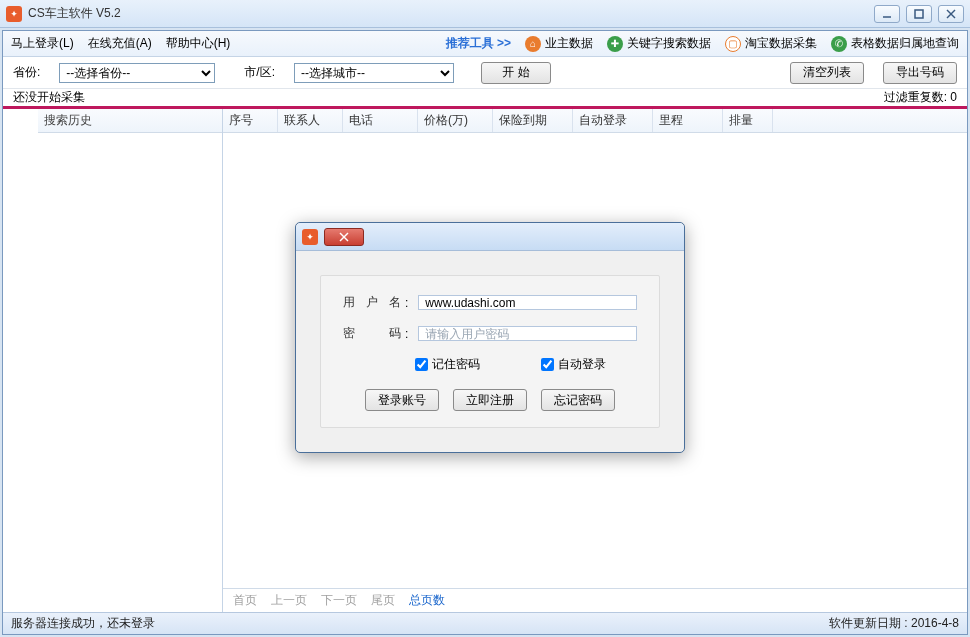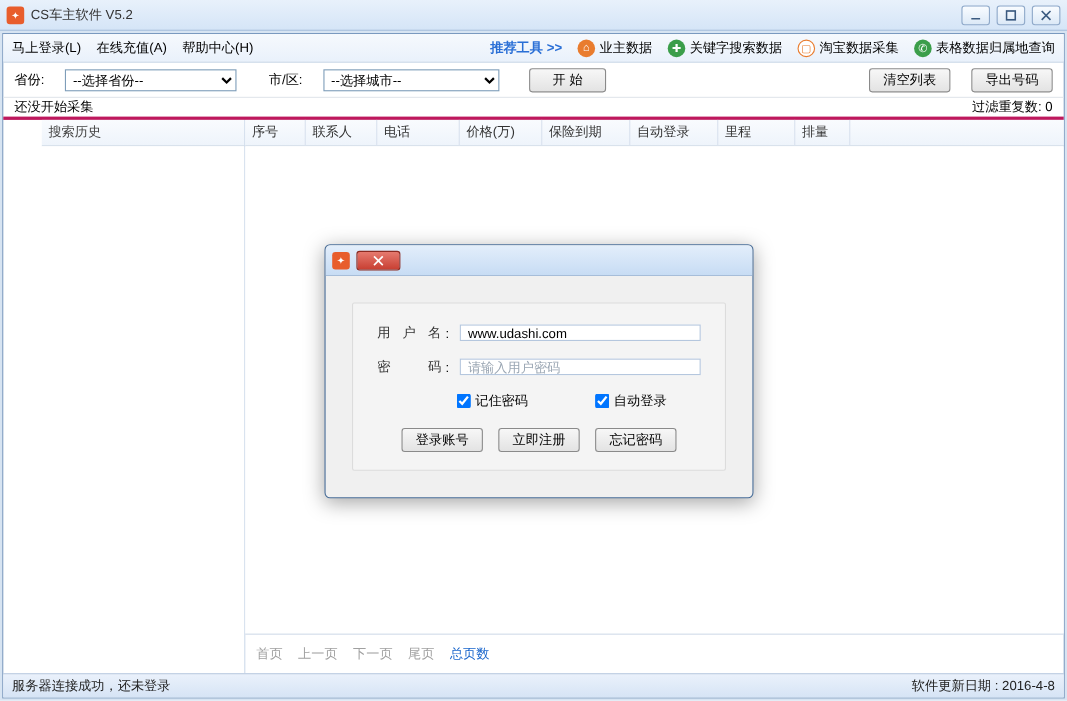--- a/index.html
+++ b/index.html
@@ -38,21 +38,21 @@
 .content { flex:1; display:flex; min-height:0;margin-left:35px; }
 .left-pane { width:185px; border-right:1px solid #c5d4e6; display:flex; flex-direction:column; }
 .pane-header { height:24px; background:linear-gradient(#f9fbfe,#eef4fb); border-bottom:1px solid #d0dbe8; display:flex; align-items:center; padding:0 6px; color:#444; }
 .left-body { flex:1; background:#fff; }
 .right-pane { flex:1; display:flex; flex-direction:column; }
 .table-header { height:24px; background:linear-gradient(#f9fbfe,#eef4fb); border-bottom:1px solid #d0dbe8; display:flex; }
 .th { border-right:1px solid #d9e2ee; display:flex; align-items:center; padding:0 6px; color:#333; }
 .table-body { flex:1; background:#fff; }
 
 
-.pagination { height:36px; border-top:1px solid #d0dbe8; display:flex; align-items:center; padding:0 10px; gap:14px; }
+.pagination { height:24px; border-top:1px solid #d0dbe8; display:flex; align-items:center; padding:0 10px; gap:14px; }
 .pagination .disabled { color:#a0a0a0; cursor:default; }
 .pagination .active { color:#1a66cc; cursor:pointer; }
 
 
 .bottombar { height:22px; background:linear-gradient(#eaf1fb,#d6e4f5); border-top:1px solid #b6c8df; display:flex; align-items:center; padding:0 8px; font-size:13px; color:#222;text-align:center; }
 .bottombar .right { margin-left:auto; }
 
 
 .login-dialog { position:absolute; left:295px; top:222px; width:390px; background:#f0f0f0; border:1px solid #4a6f9a; border-radius:5px; box-shadow:0 4px 18px rgba(0,0,0,.35); }
 .dlg-title { height:28px; background:linear-gradient(#e3eefb,#c7dcf4); border-bottom:1px solid #a6bdd9; border-radius:5px 5px 0 0; display:flex; align-items:center; padding:0 6px; }

